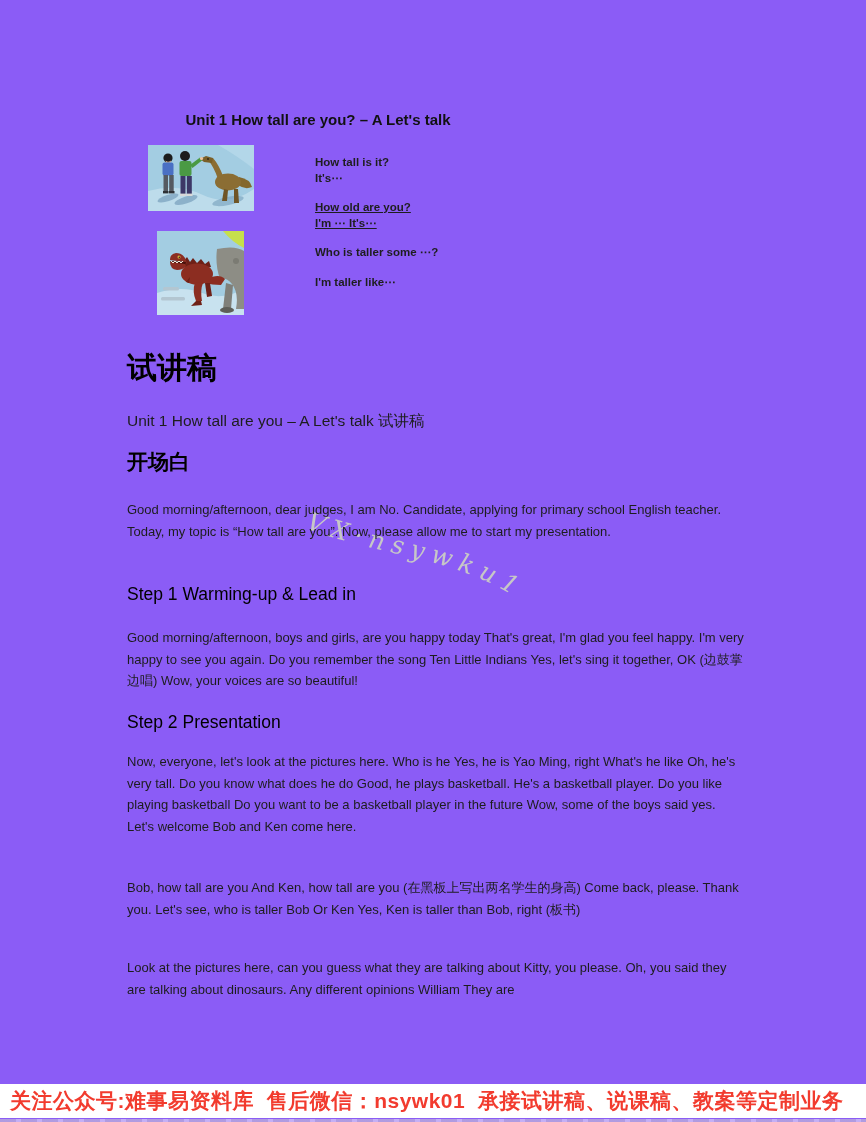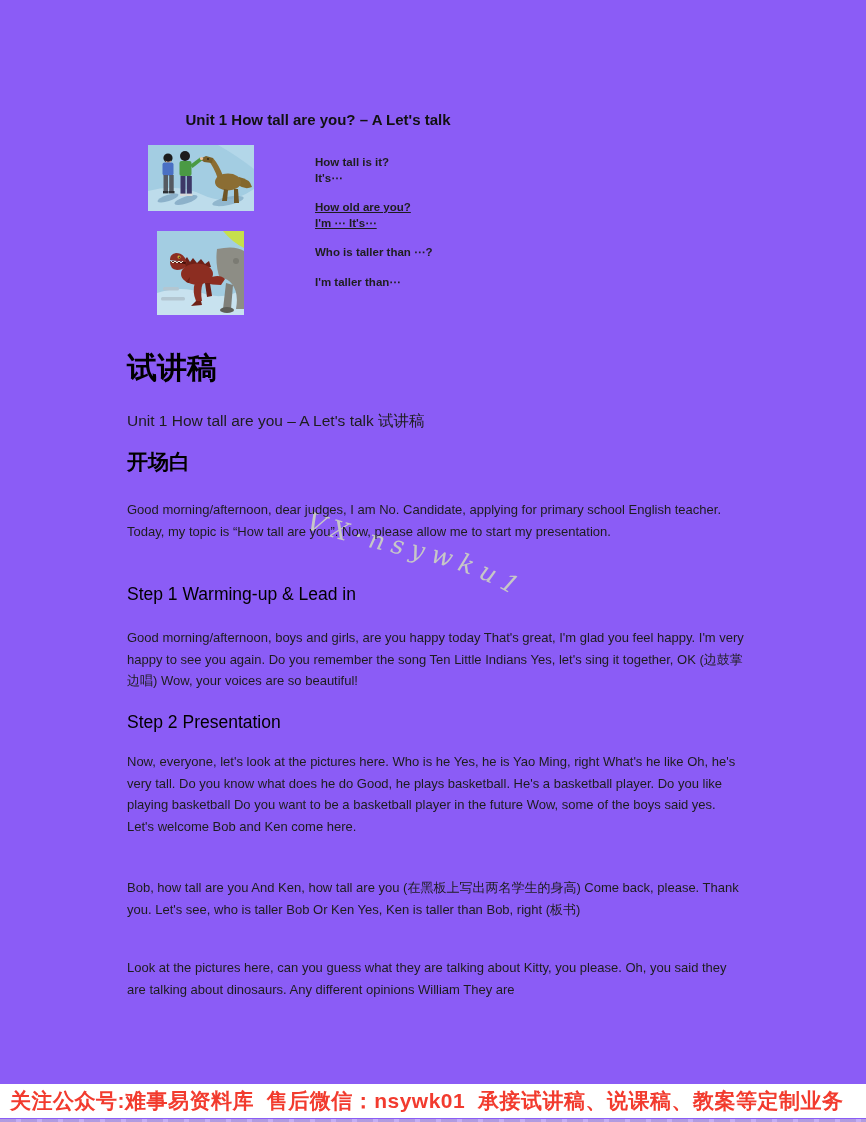--- a/index.html
+++ b/index.html
@@ -124,24 +124,24 @@
 
   <div class="dlg" style="top:155px;">
     <div>How tall is it?</div>
     <div>It's⋯</div>
   </div>
   <div class="dlg" style="top:200px;text-decoration:underline;">
     <div>How old are you?</div>
     <div>I'm ⋯ It's⋯</div>
   </div>
   <div class="dlg" style="top:245px;">
-    <div>Who is taller than ⋯?</div>
+    <div>Who is taller some ⋯?</div>
   </div>
   <div class="dlg" style="top:275px;">
-    <div>I'm taller than⋯</div>
+    <div>I'm taller like⋯</div>
   </div>
 
   <svg class="watermark" width="250" height="120" viewBox="0 0 250 120" aria-hidden="true">
     <defs>
         <path id="wmarc" d="M12,32 C 90,62 170,60 238,112" fill="none"></path>
       </defs>
     <text font-family="DejaVu Serif, serif" font-style="italic" font-size="25" letter-spacing="7" fill="#c7c7c7">
       <textPath href="#wmarc">VX·nsywku1</textPath>
     </text>
   </svg>

